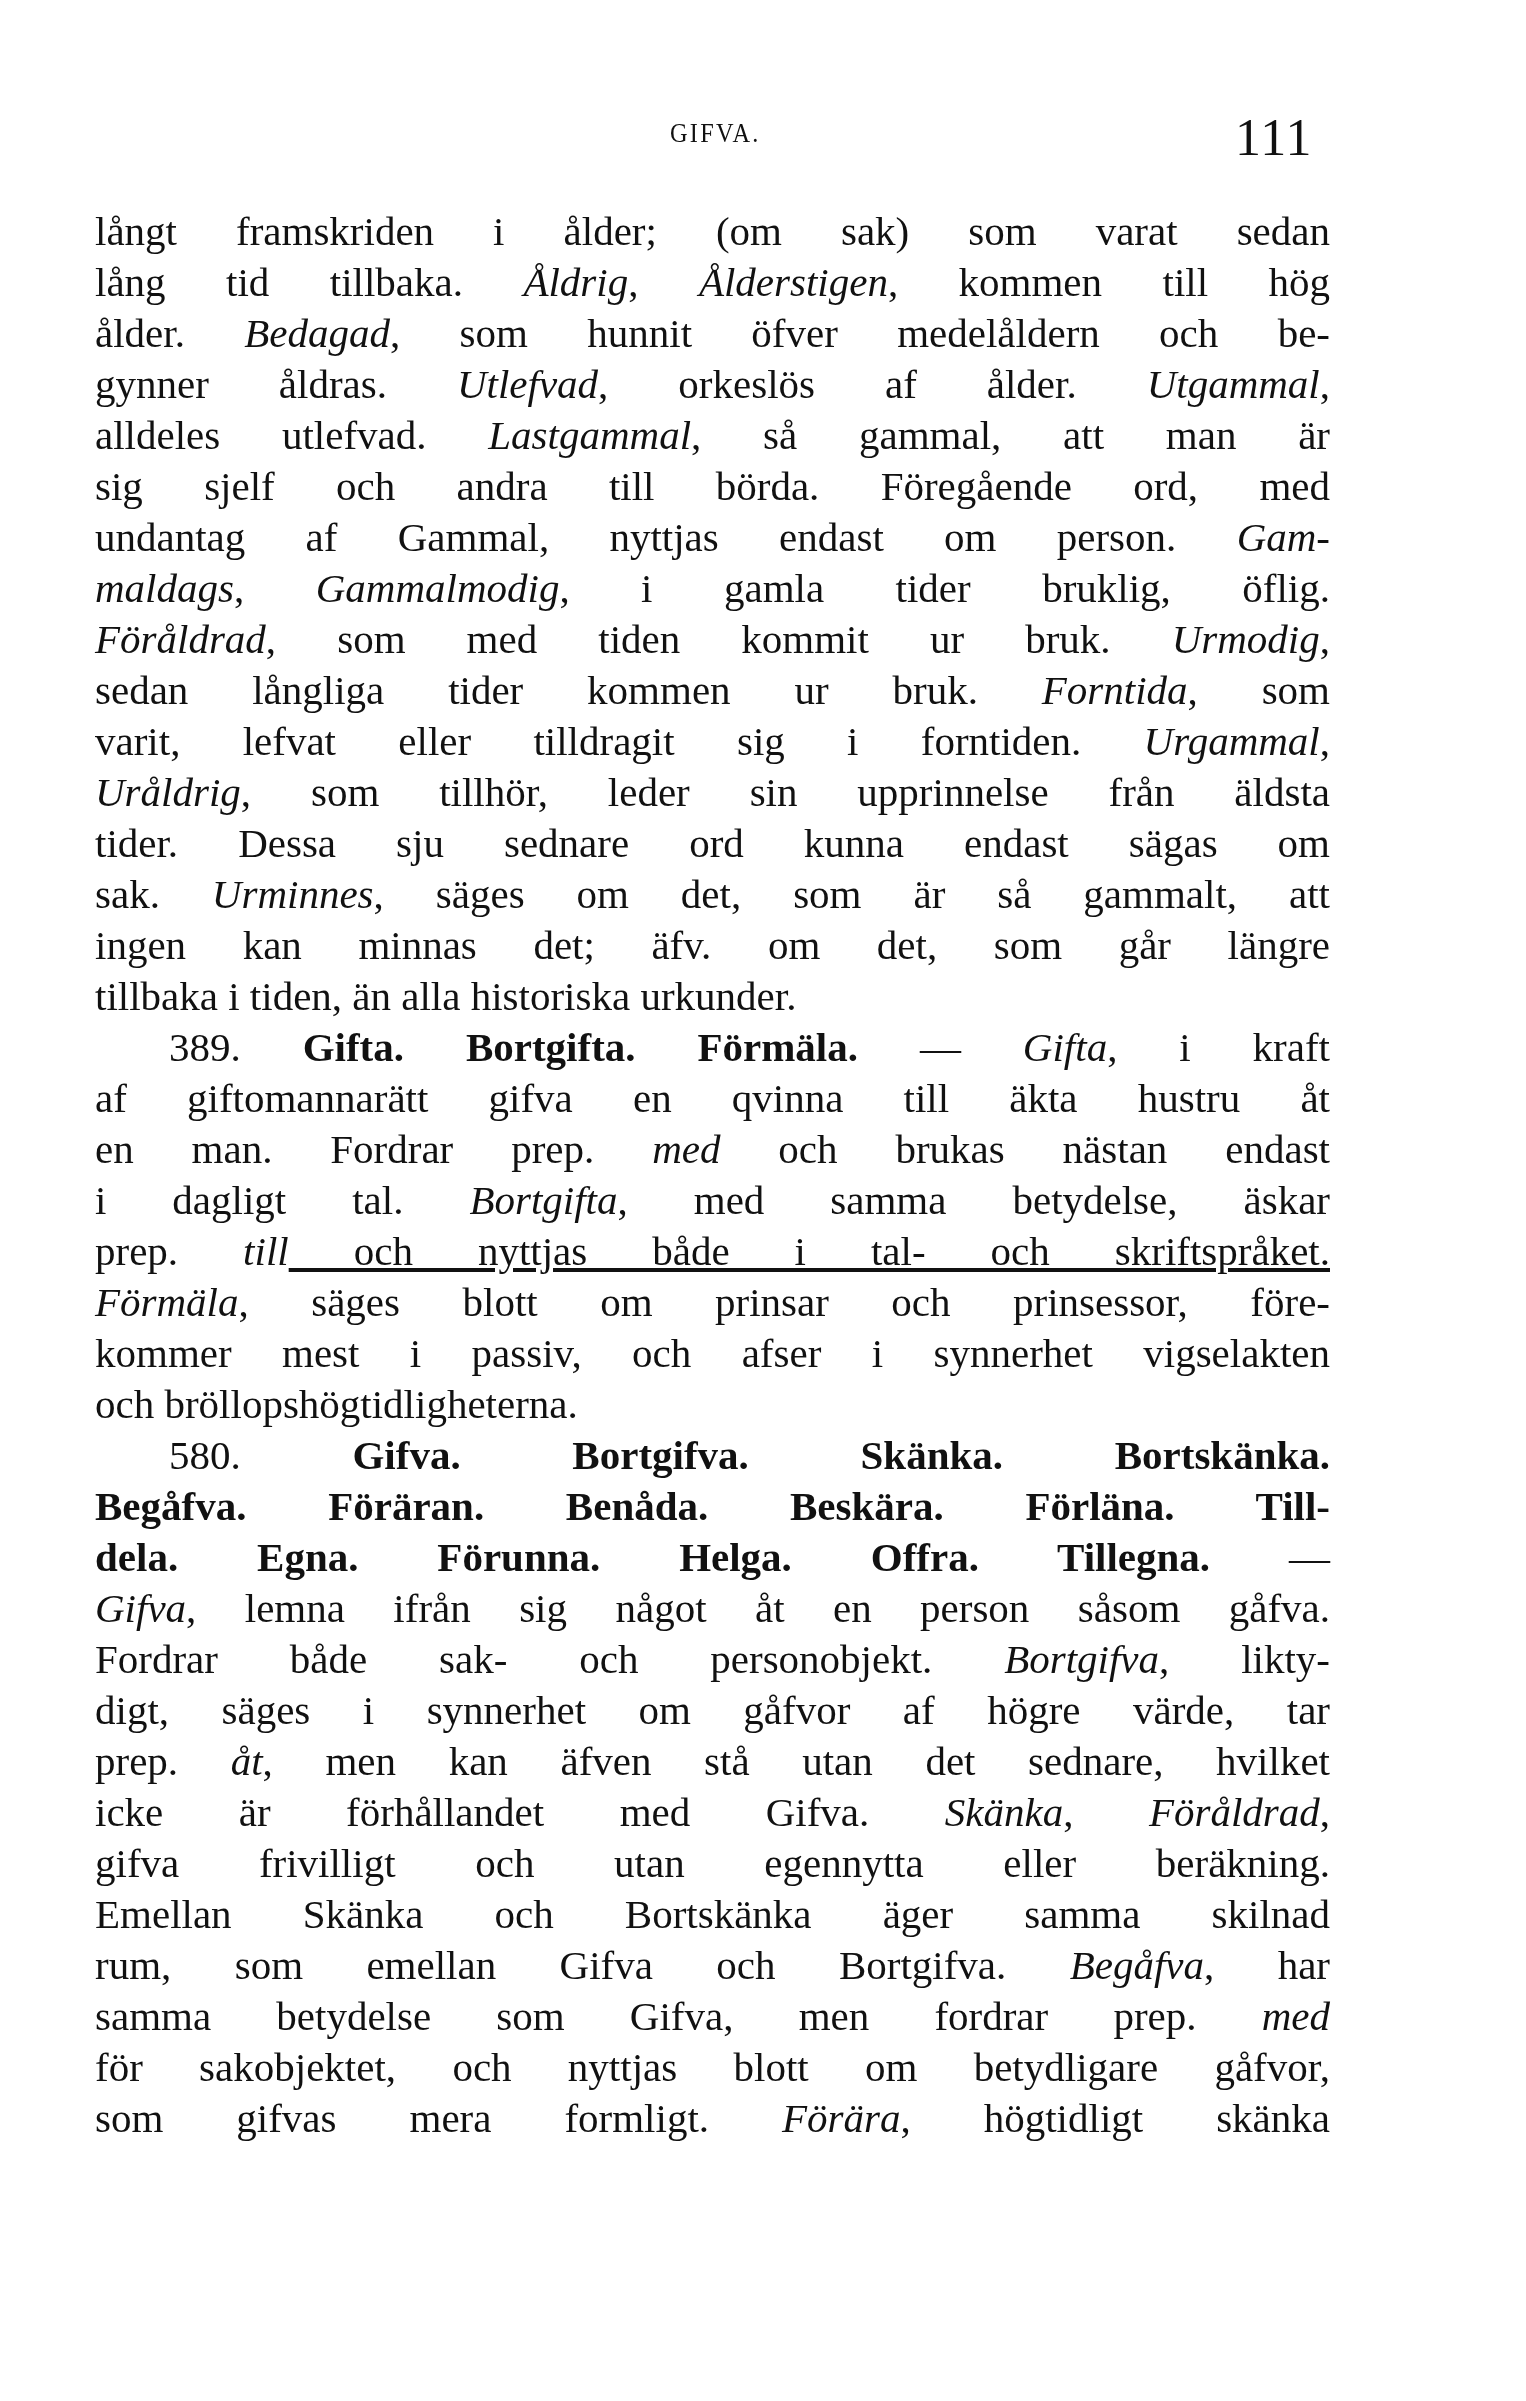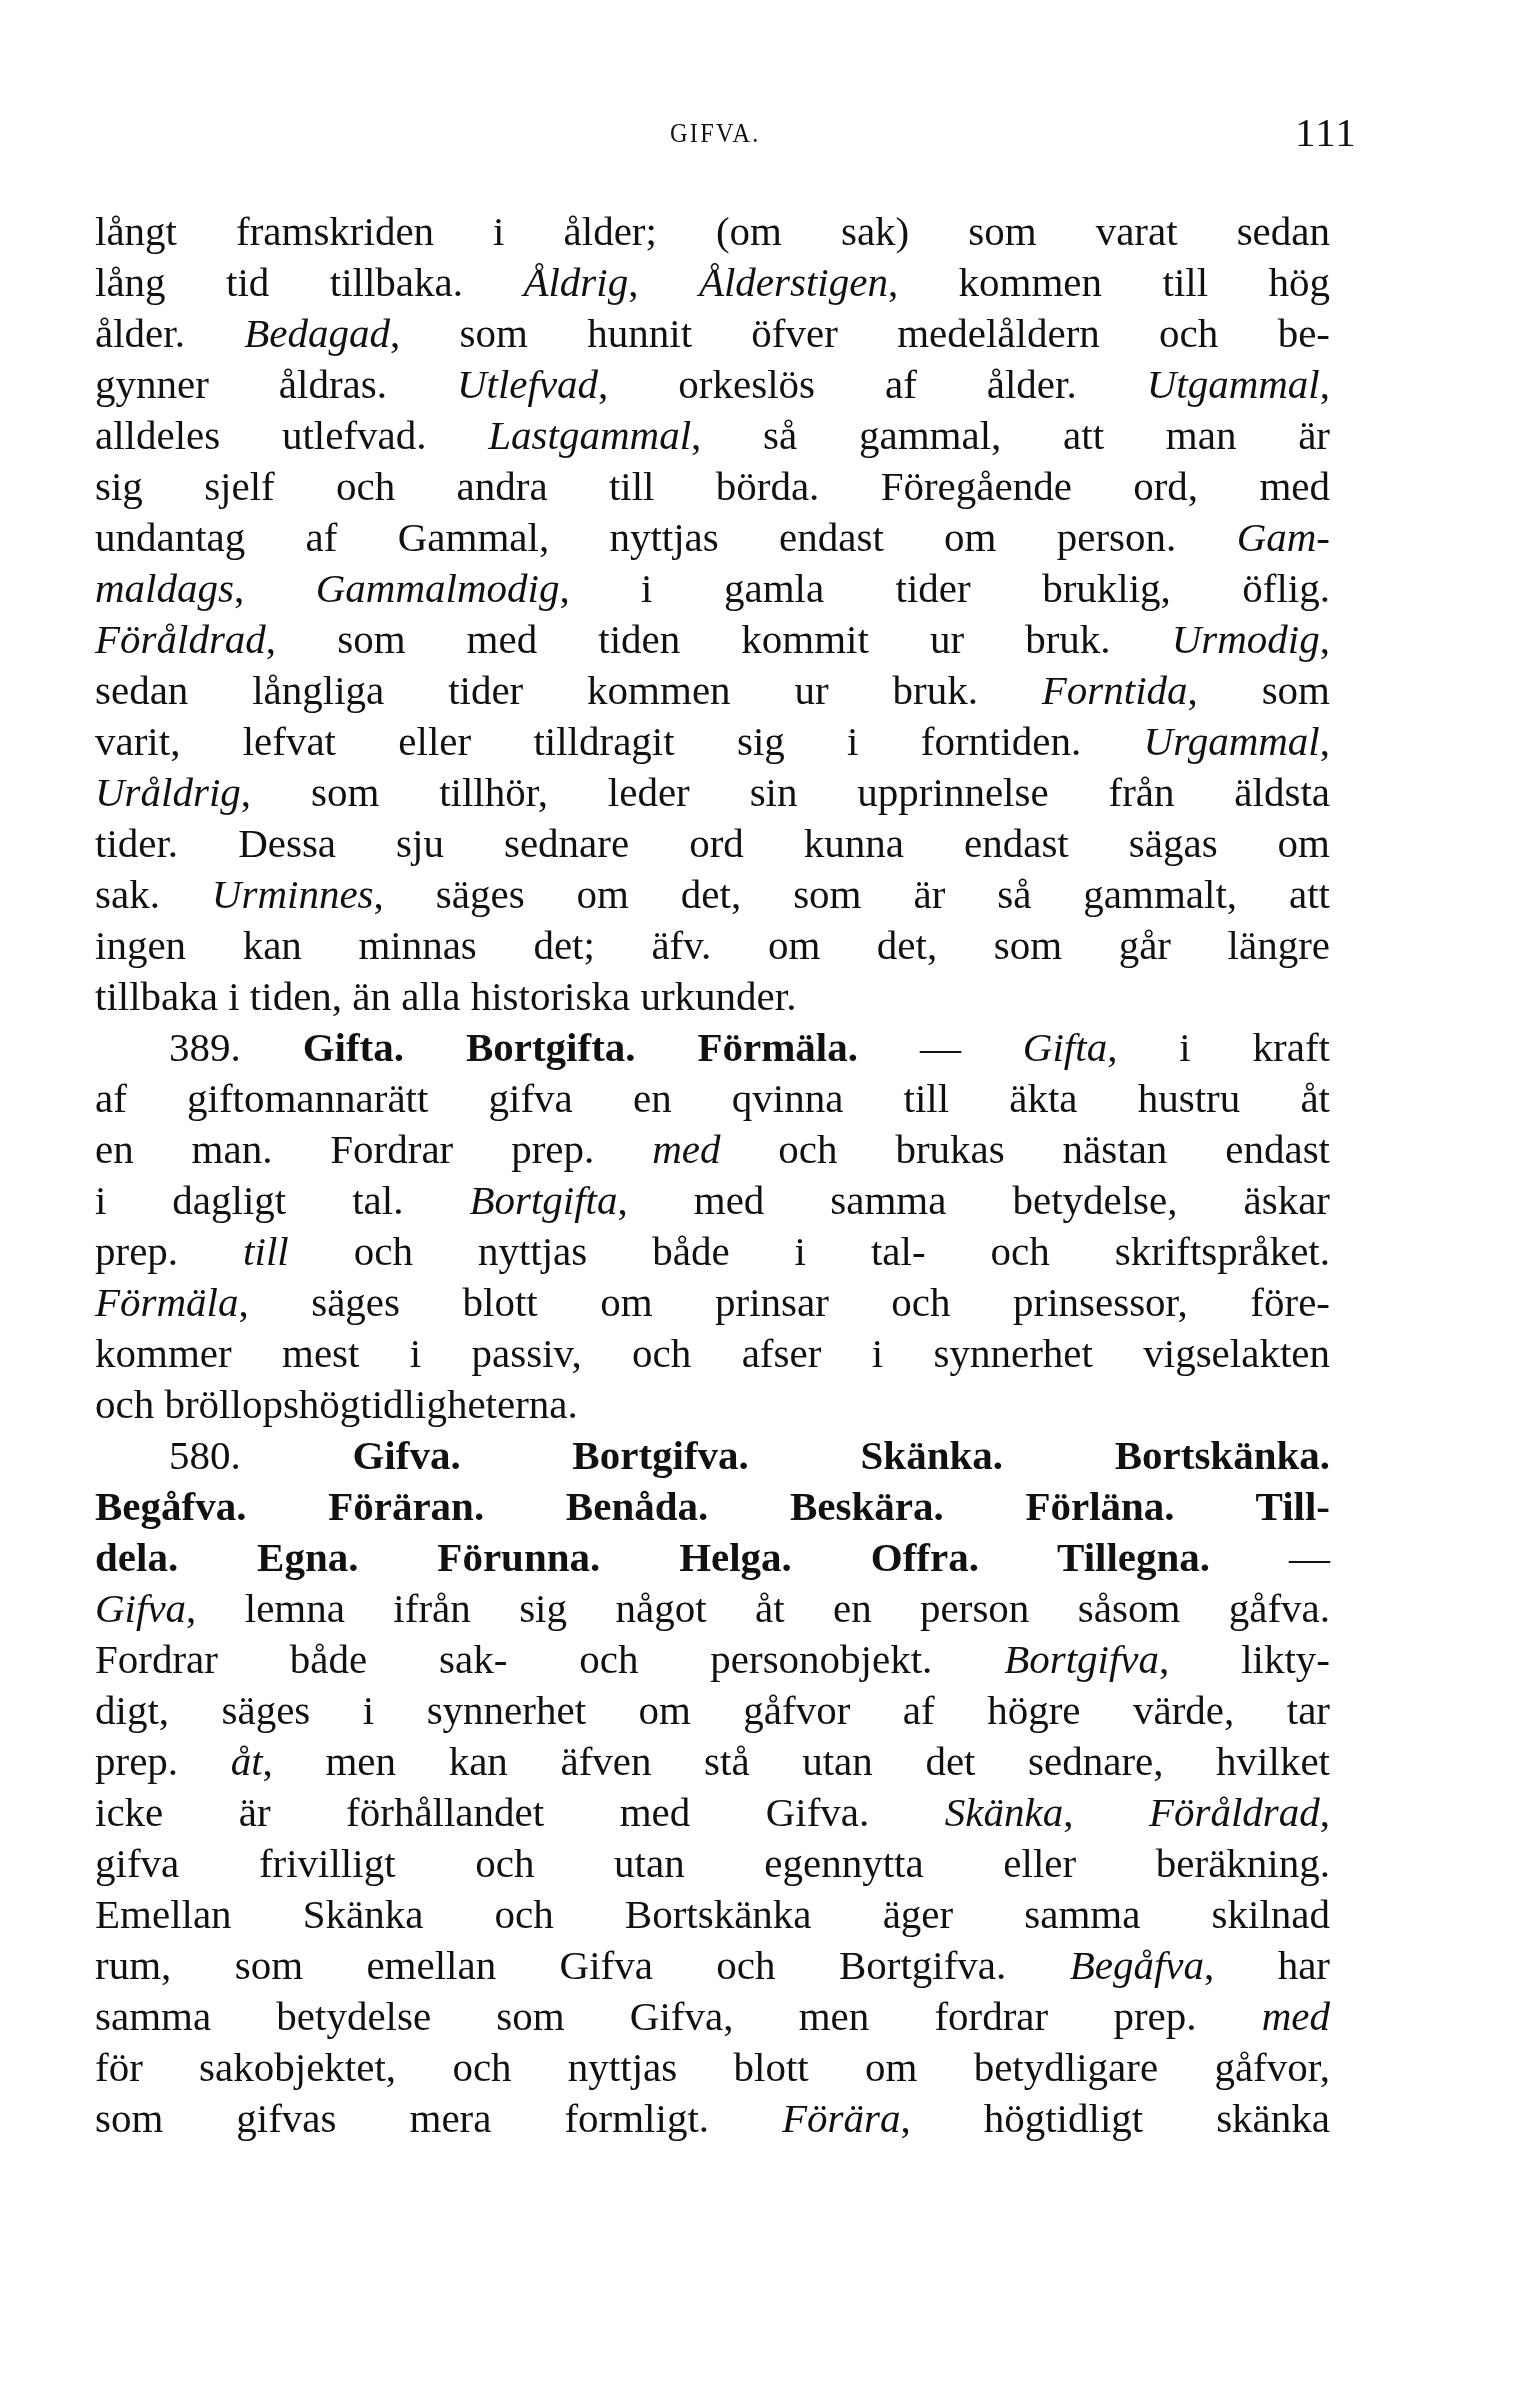--- a/index.html
+++ b/index.html
@@ -32,23 +32,23 @@
     position: absolute;
     left: 670px;
     top: 6.1px;
     font-size: 27px;
     letter-spacing: 2.5px;
     transform: scaleX(0.9);
     transform-origin: left top;
   }
   .page-number {
     position: absolute;
-    left: 1295px;
+    left: 1235px;
     top: -3.7px;
-    font-size: 41px;
+    font-size: 52px;
     letter-spacing: 1.2px;
   }
   .text-block {
     position: absolute;
     left: 95px;
     top: 206px;
     width: 1235px;
   }
   .line {
     display: flex;
@@ -142,21 +142,21 @@
       <div class="line">
         <span class="fill"><span class="seg" style="white-space: normal;">af giftomannarätt gifva en qvinna till äkta hustru åt</span></span>
       </div>
       <div class="line">
         <span class="fill"><span class="seg" style="white-space: normal;">en man. Fordrar prep. </span><span class="seg i" style="white-space: normal;">med</span><span class="seg" style="white-space: normal;"> och brukas nästan endast</span></span>
       </div>
       <div class="line">
         <span class="fill"><span class="seg" style="white-space: normal;">i dagligt tal. </span><span class="seg i" style="white-space: normal;">Bortgifta</span><span class="seg" style="white-space: normal;">, med samma betydelse, äskar</span></span>
       </div>
       <div class="line">
-        <span class="fill"><span class="seg" style="white-space: normal;">prep. </span><span class="seg i" style="white-space: normal;">till</span><span class="seg" style="white-space: normal;"> och nyttjas både i tal- och skriftspråket.</span></span>
+        <span class="fill"><span class="seg" style="white-space: normal;">prep. </span><span class="seg i" style="white-space: normal;">till</span><span class="seg" style="white-space: normal; text-decoration: underline;"> och nyttjas både i tal- och skriftspråket.</span></span>
       </div>
       <div class="line">
         <span class="fill"><span class="seg i" style="white-space: normal;">Förmäla</span><span class="seg" style="white-space: normal;">, säges blott om prinsar och prinsessor, före-</span></span>
       </div>
       <div class="line">
         <span class="fill"><span class="seg" style="white-space: normal;">kommer mest i passiv, och afser i synnerhet vigselakten</span></span>
       </div>
       <div class="line last">
         <span class="fill"><span class="seg" style="white-space: normal;">och bröllopshögtidligheterna.</span></span>
       </div>

